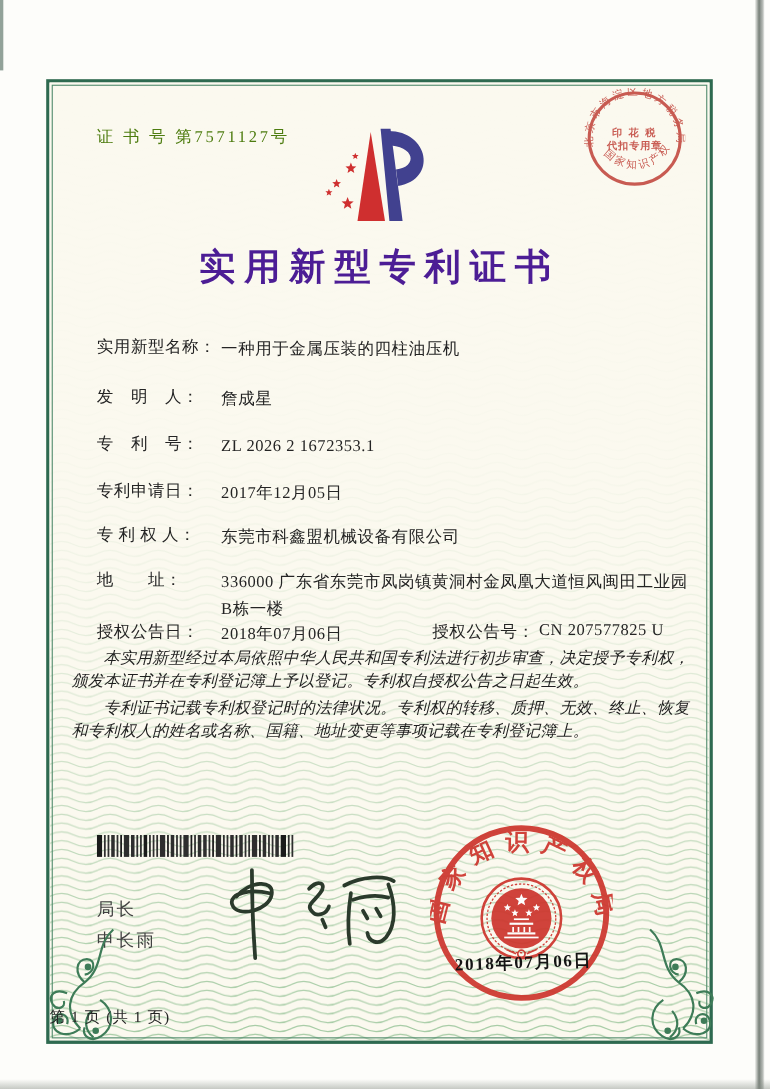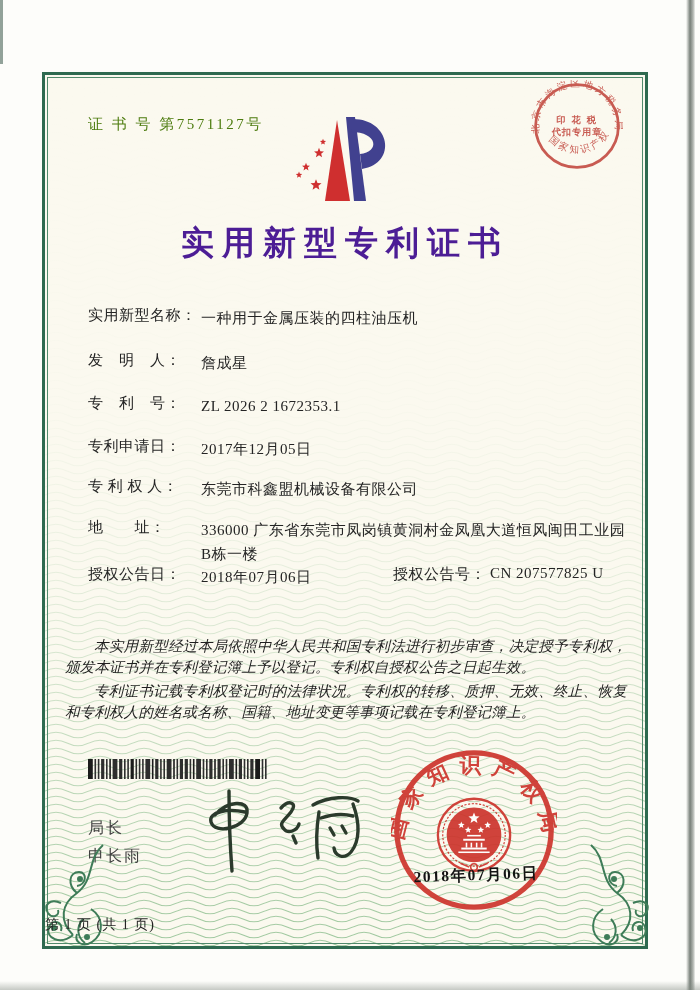--- a/index.html
+++ b/index.html
@@ -26,21 +26,21 @@
     font-size:33px;font-weight:700;letter-spacing:8px;color:#4c1d95;}
 
   .field-row{position:absolute;left:43px;width:545px;font-size:15px;letter-spacing:.5px;color:#242424;}
   .f-label{display:inline-block;width:113px;vertical-align:top;}
   .f-value{display:inline-block;width:425px;vertical-align:top;line-height:24px;}
   .grant-pair{position:absolute;left:305px;top:0;white-space:nowrap;}
   .grant-pair .f-label{width:auto;margin-right:4px;}
 
   .paragraphs{position:absolute;left:20px;top:514px;width:562px;
     font-size:14.5px;line-height:21px;letter-spacing:.2px;text-align:justify;
-    font-style:italic;color:#1f1f1f;margin-top:47px;}
+    font-style:italic;color:#1f1f1f;}
   .paragraphs p{margin:0 0 3px 0;text-indent:2em;}
 
   .barcode{position:absolute;left:43px;top:684px;width:180px;height:20px;}
 
   .director{position:absolute;left:43px;top:739px;font-size:16px;letter-spacing:2px;color:#404040;}
   .director div{line-height:28px;}
   .signature{position:absolute;left:150px;top:708px;width:180px;height:95px;}
 
   .seal{position:absolute;left:346px;top:672px;width:166px;height:166px;opacity:.92;}
   .seal-date{position:absolute;left:346px;top:790px;width:170px;text-align:center;

